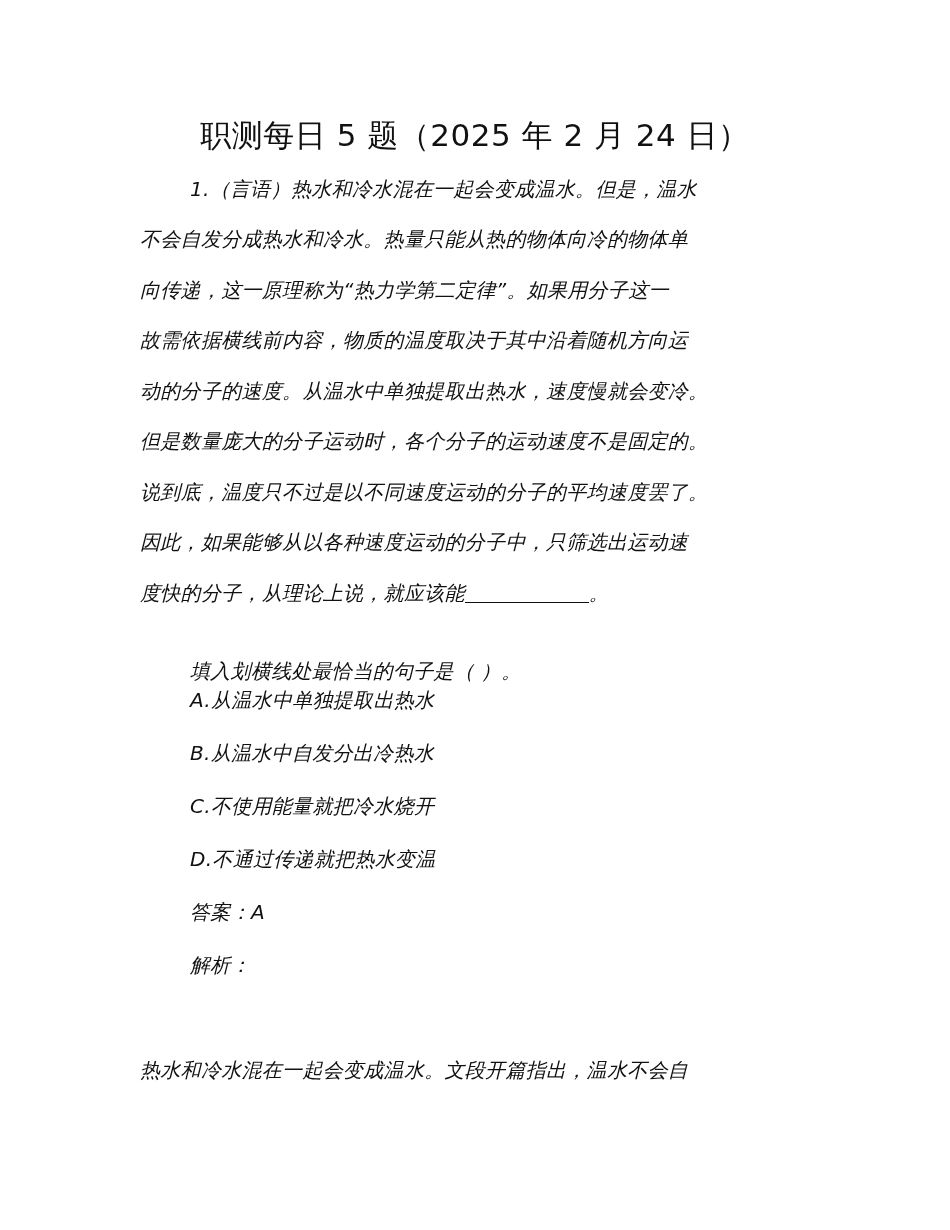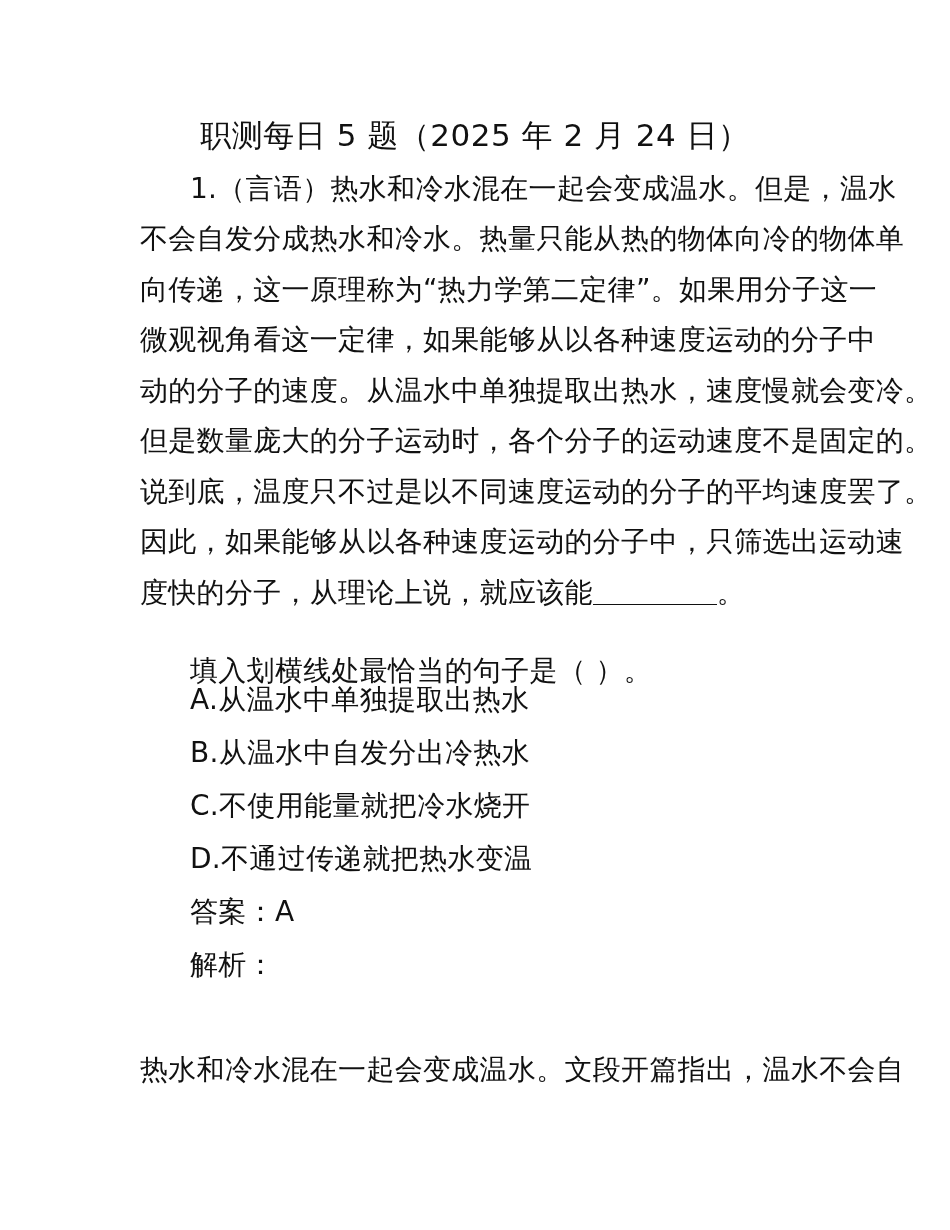--- a/index.html
+++ b/index.html
@@ -1,36 +1,36 @@
 <!DOCTYPE html>
 <html><head>
 <meta charset="utf-8">
 <style>
   html, body { margin: 0; padding: 0; background: #ffffff; }
   body { width: 950px; height: 1230px; position: relative; overflow: hidden;
          font-family: "DejaVu Sans", sans-serif; color: #111111; }
   .page { position: absolute; left: 0; top: 0; width: 950px; height: 938px; }
   .title { position: absolute; top: 112px; left: 0; width: 950px; text-align: center;
            font-size: 31px; line-height: 46px; letter-spacing: 0.5px; }
-  .line { position: absolute; left: 140px; font-size: 28px; line-height: 34px;
-          white-space: nowrap; letter-spacing: 0.3px; }
+  .line { position: absolute; left: 140px; font-size: 20px; line-height: 34px;
+          white-space: nowrap; letter-spacing: 0.3px; font-style: italic; }
   .indent { left: 190px; }
   .blank { display: inline-block; width: 124px; border-bottom: 1.5px solid #111; height: 22px;
            vertical-align: baseline; margin-bottom: -3px; }
 </style>
 </head>
 <body>
 
 <div class="page">
   <div class="title">职测每日 5 题（2025 年 2 月 24 日）</div>
 
   <div class="line indent" style="top:172px">1.（言语）热水和冷水混在一起会变成温水。但是，温水</div>
   <div class="line" style="top:222px">不会自发分成热水和冷水。热量只能从热的物体向冷的物体单</div>
   <div class="line" style="top:273px">向传递，这一原理称为“热力学第二定律”。如果用分子这一</div>
-  <div class="line" style="top:323px">微观视角看这一定律，如果能够从以各种速度运动的分子中</div>
+  <div class="line" style="top:323px">故需依据横线前内容，物质的温度取决于其中沿着随机方向运</div>
   <div class="line" style="top:374px">动的分子的速度。从温水中单独提取出热水，速度慢就会变冷。</div>
   <div class="line" style="top:475px">说到底，温度只不过是以不同速度运动的分子的平均速度罢了。</div>
   <div class="line" style="top:424px">但是数量庞大的分子运动时，各个分子的运动速度不是固定的。</div>
   <div class="line" style="top:525px">因此，如果能够从以各种速度运动的分子中，只筛选出运动速</div>
   <div class="line" style="top:576px">
     <span>度快的分子，从理论上说，就应该能</span><span class="blank"></span><span>。</span>
   </div>
 
   <div class="line indent" style="top:654px">填入划横线处最恰当的句子是（ ）。</div>
   <div class="line indent" style="top:683px">A.从温水中单独提取出热水</div>

